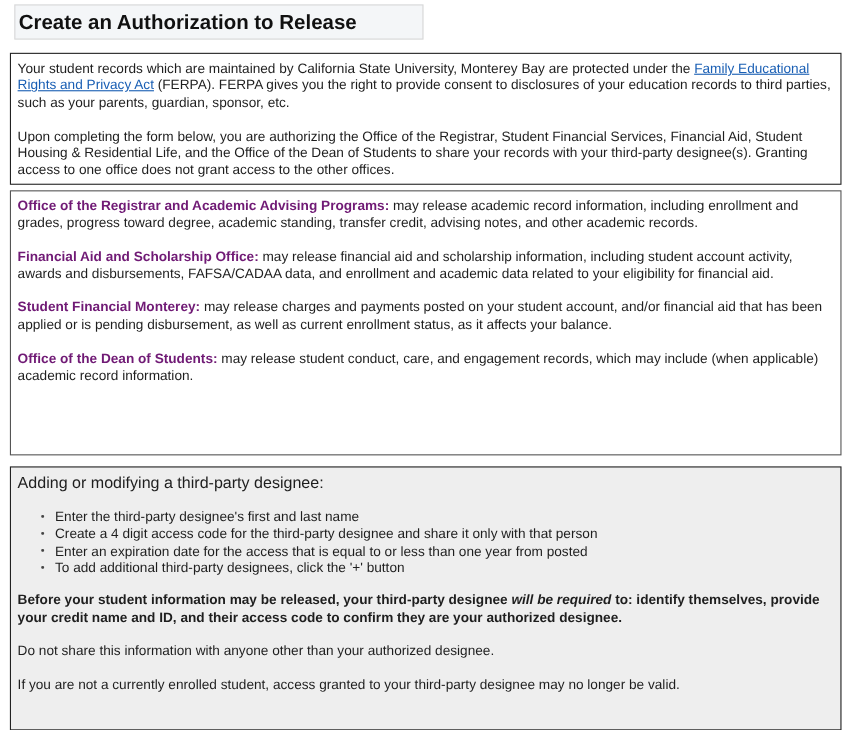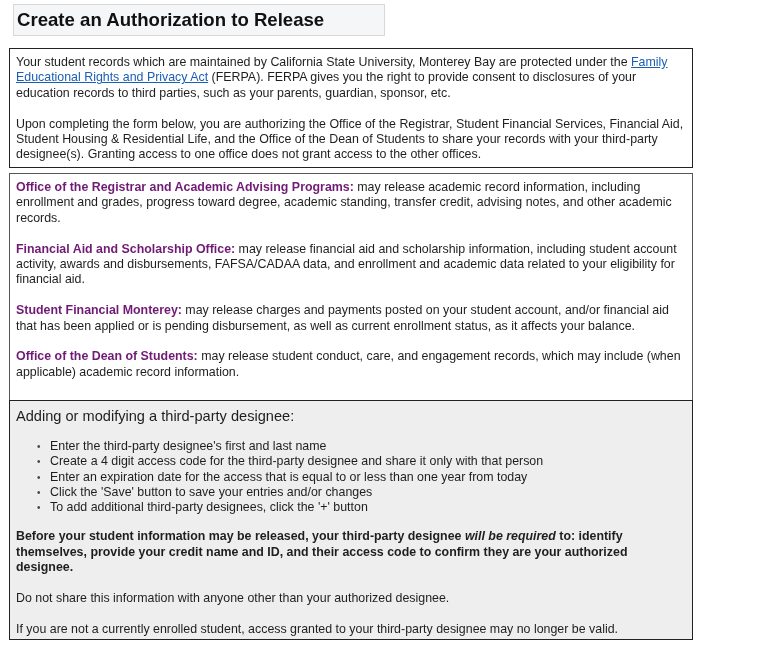--- a/index.html
+++ b/index.html
@@ -11,26 +11,26 @@
   .title-box {
     position: absolute; left: 13px; top: 4px; width: 372px; height: 32px;
     background: #f4f6f8; border: 1px solid #d8d8d8; box-sizing: border-box;
   }
   .title-box h1 {
     margin: 0; position: absolute; left: 3px; top: 4px;
     font-size: 18.6px; font-weight: bold; color: #111; line-height: 22px;
     white-space: nowrap; letter-spacing: 0px;
   }
   .box {
-    position: absolute; left: 9px; width: 684px; box-sizing: border-box;
+    position: absolute; left: 9px; width: 756px; box-sizing: border-box;
     padding: 6px 6px 0 6px;
   }
   .box1 { top: 48px; height: 120px; border: 1px solid #222; background: #fff; }
   .box2 { top: 173px; height: 241px; border: 1px solid #555; background: #fff; }
-  .box3 { top: 400px; height: 240px; border: 1.5px solid #222; background: #eeeeee; }
+  .box3 { top: 424px; height: 240px; border: 1.5px solid #222; background: #eeeeee; }
   p { margin: 0; }
   .p-gap { margin-top: 15.4px; }
   a.link { color: #1a5fb4; text-decoration: underline; }
   .office { margin-bottom: 15.4px; }
   .office b { font-weight: bold; color: #701a75; }
   .box3 h2 {
     margin: 0; font-weight: normal; font-size: 14.6px; line-height: 18px; color: #1e1e1e;
   }
   .box3 ul {
     margin: 14px 0 0 0; padding: 0 0 0 21px; list-style: none;
@@ -60,20 +60,19 @@
   <p class="office"><b>Financial Aid and Scholarship Office:</b><span> may release financial aid and scholarship information, including student account activity, awards and disbursements, FAFSA/CADAA data, and enrollment and academic data related to your eligibility for financial aid.</span></p>
   <p class="office"><b>Student Financial Monterey:</b><span> may release charges and payments posted on your student account, and/or financial aid that has been applied or is pending disbursement, as well as current enrollment status, as it affects your balance.</span></p>
   <p class="office"><b>Office of the Dean of Students:</b><span> may release student conduct, care, and engagement records, which may include (when applicable) academic record information.</span></p>
 </div>
 
 <div class="box box3">
   <h2>Adding or modifying a third-party designee:</h2>
   <ul>
     <li>Enter the third-party designee's first and last name</li>
     <li>Create a 4 digit access code for the third-party designee and share it only with that person</li>
-    <li>Enter an expiration date for the access that is equal to or less than one year from today</li>
-    <li>Click the 'Save' button to save your entries and/or changes</li>
+    <li>Enter an expiration date for the access that is equal to or less than one year from posted</li>
     <li>To add additional third-party designees, click the '+' button</li>
   </ul>
   <p class="warn"><span>Before your student information may be released, your third-party designee </span><i>will be required</i><span> to: identify themselves, provide your credit name and ID, and their access code to confirm they are your authorized designee.</span></p>
   <p class="note">Do not share this information with anyone other than your authorized designee.</p>
   <p class="note">If you are not a currently enrolled student, access granted to your third-party designee may no longer be valid.</p>
 </div>
 
 </body></html>

